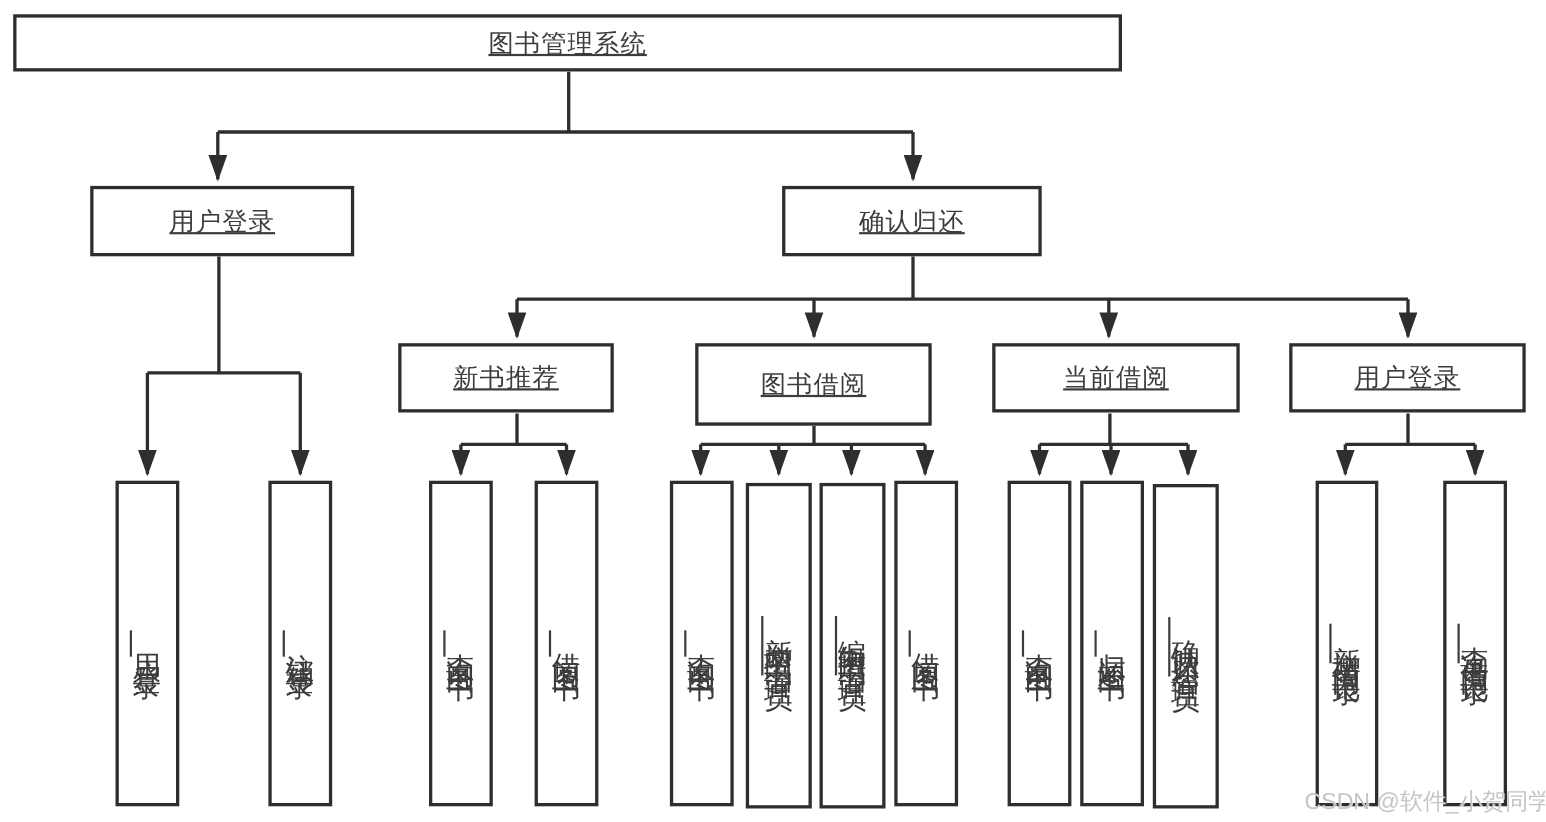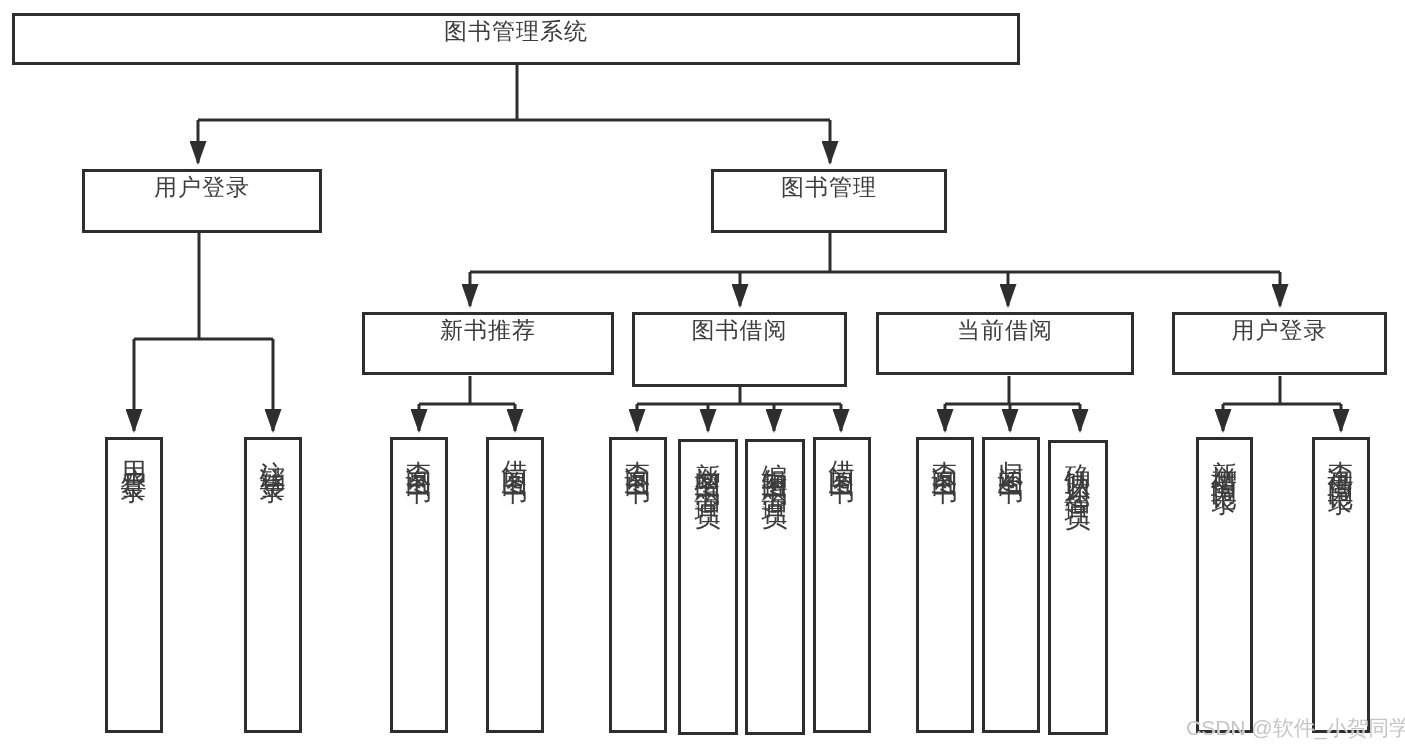--- a/index.html
+++ b/index.html
@@ -20,24 +20,25 @@
     left: 0;
     top: 0;
     z-index: 1;
   }
   .node {
     position: absolute;
     box-sizing: border-box;
     background: #ffffff;
     border: 3px solid #2e2e2e;
     display: flex;
-    align-items: flex-start;
+    align-items: center;
     justify-content: center;
     color: #3c3c3c;
     z-index: 2;
+    text-decoration: underline;
   }
   .node .h-label {
     font-size: 23px;
     letter-spacing: 1px;
     white-space: nowrap;
   }
   .node.leaf .v-label {
     writing-mode: vertical-rl;
     text-orientation: mixed;
     font-size: 26px;
@@ -100,30 +101,30 @@
   </svg>
 
   <div class="node" style="left:12px;top:13px;width:1008px;height:52px">
     <span class="h-label">图书管理系统</span>
   </div>
 
   <div class="node" style="left:82px;top:169px;width:240px;height:64px">
     <span class="h-label">用户登录</span>
   </div>
   <div class="node" style="left:711px;top:169px;width:236px;height:64px">
-    <span class="h-label">图书管理</span>
+    <span class="h-label">确认归还</span>
   </div>
 
-  <div class="node" style="left:362px;top:312px;width:252px;height:63px">
+  <div class="node" style="left:362px;top:312px;width:196px;height:63px">
     <span class="h-label">新书推荐</span>
   </div>
   <div class="node" style="left:632px;top:312px;width:215px;height:75px">
     <span class="h-label">图书借阅</span>
   </div>
-  <div class="node" style="left:876px;top:312px;width:258px;height:63px">
+  <div class="node" style="left:902px;top:312px;width:225px;height:63px">
     <span class="h-label">当前借阅</span>
   </div>
   <div class="node" style="left:1172px;top:312px;width:215px;height:63px">
     <span class="h-label">用户登录</span>
   </div>
 
   <div class="node leaf" style="left:105px;top:437px;width:58px;height:296px">
     <span class="v-label">用户登录</span>
   </div>
   <div class="node leaf" style="left:244px;top:437px;width:58px;height:296px">

